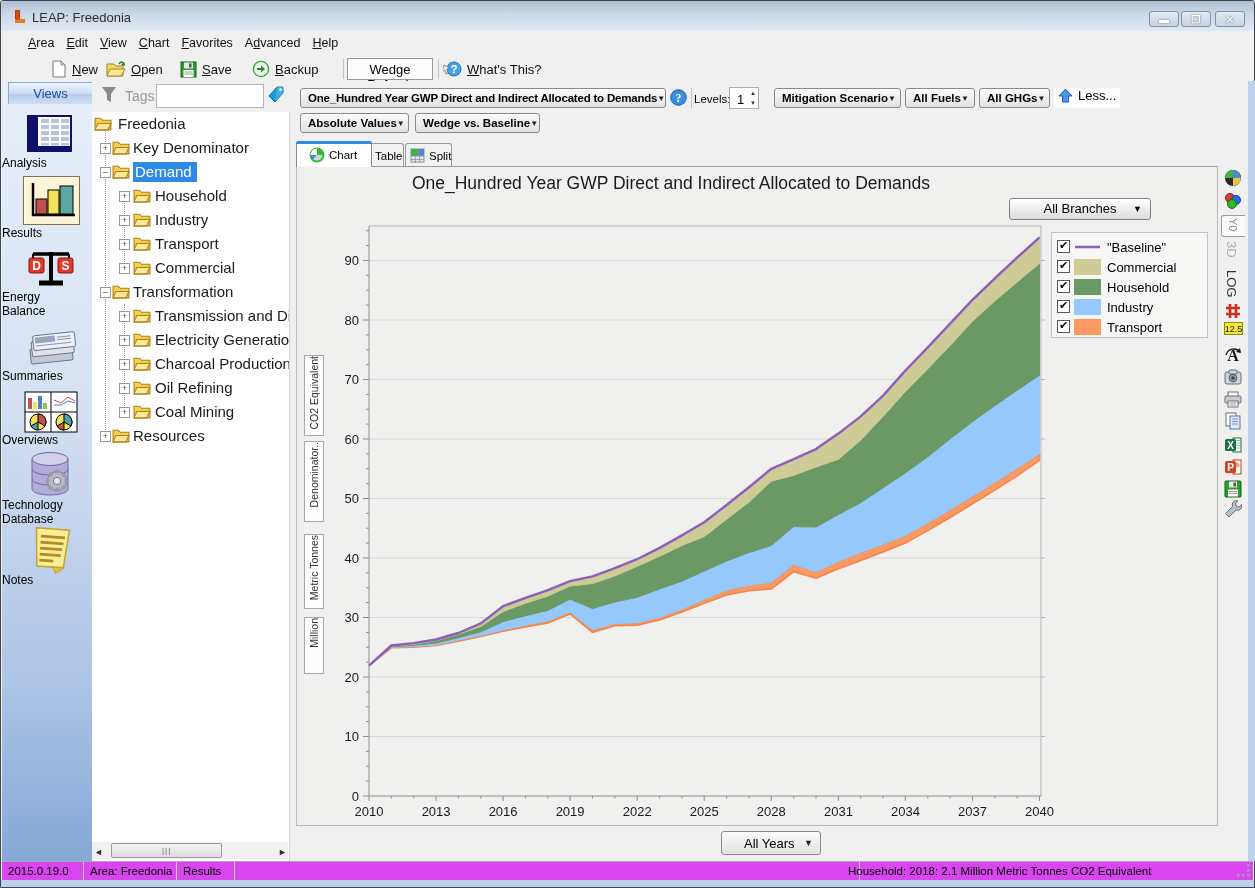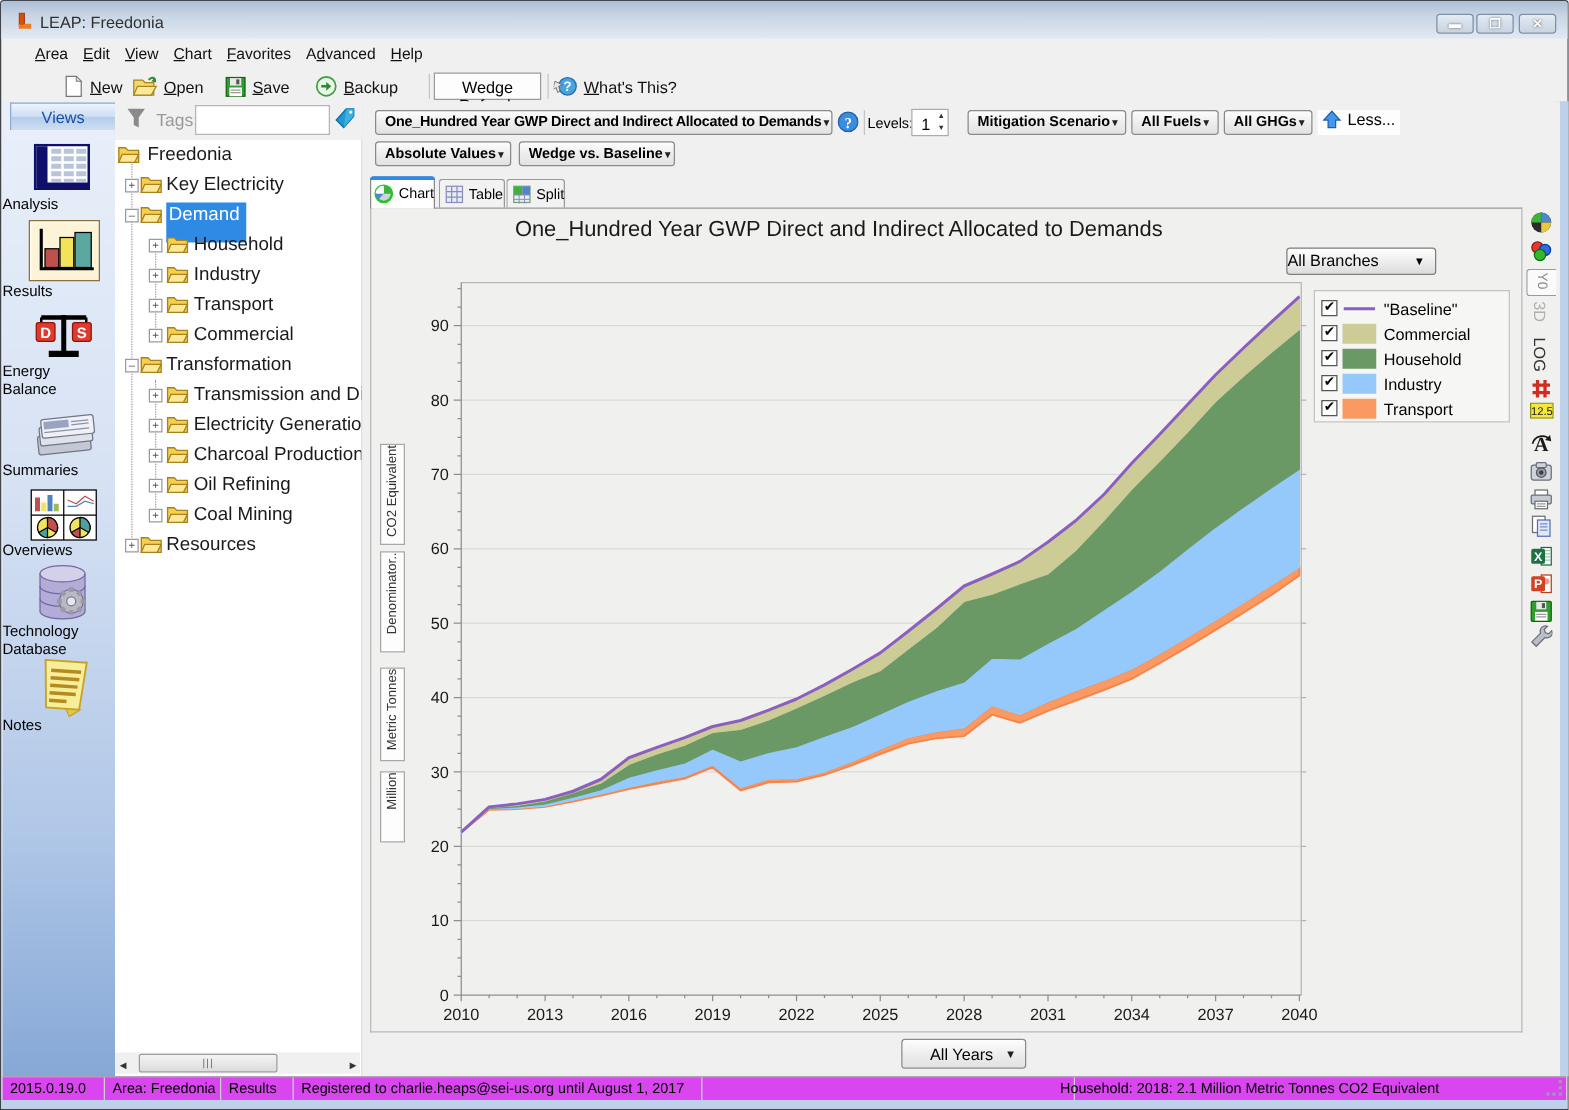--- a/index.html
+++ b/index.html
@@ -34,21 +34,21 @@
 #main{position:absolute;left:296px;top:81px;right:9px;bottom:27px;background:#f0f0f0}
 .ddl{position:absolute;height:20px;border:1px solid #8a8a8a;border-radius:3px;background:linear-gradient(#fdfdfd,#ececec 55%,#e2e2e2);font-size:11.5px;font-weight:bold;color:#000;display:flex;align-items:center;padding:0 7px;white-space:nowrap}
 .ddl .arr{margin-left:auto;font-size:8px;color:#222}
 .tab svg{flex-shrink:0}
 .tab{position:absolute;border:1px solid #9a9a9a;border-bottom:0;border-radius:3px 3px 0 0;background:#f2f2f2;font-size:12px;color:#000;display:flex;align-items:center;padding:0 6px;white-space:nowrap}
 
 #chartpage{position:absolute;left:0;top:85px;width:922px;height:660px;background:#f0f0ef;border:1px solid #b9b9b9;border-top:1px solid #9a9a9a}
 .unitbox{position:absolute;width:20px;border:1px solid #a8a8a8;background:#fdfdfd;color:#333;font-size:11px;text-align:center}
 .unitbox span{writing-mode:vertical-rl;transform:rotate(180deg);display:inline-block;white-space:nowrap;font-size:10.5px;letter-spacing:0px;padding-top:2px}
 
-#allbr{position:absolute;left:732px;top:31px;width:120px;height:22px;border:1px solid #7f7f7f;border-radius:3px;background:linear-gradient(#fff,#dcdcdc);font-size:13px;line-height:20px;color:#000}
+#allbr{position:absolute;left:712px;top:31px;width:142px;height:22px;border:1px solid #7f7f7f;border-radius:3px;background:linear-gradient(#fff,#dcdcdc);font-size:13px;text-align:center;line-height:20px;color:#000}
 #legend{position:absolute;left:754px;top:65px;width:157px;height:106px;border:1px solid #c3c3c3;background:#f6f6f5}
 .lrow{position:relative;height:20px}
 .lrow .cb{position:absolute;left:5px;top:3px;width:13px;height:13px;border:1px solid #555;background:#fff}
 .lrow .cb:after{content:"✔";position:absolute;left:1px;top:-2px;font-size:11px;color:#000}
 .lrow .sw{position:absolute;left:22px;top:2px;width:27px;height:16px}
 .lrow .tx{position:absolute;left:55px;top:3px;font-size:13px;color:#000}
 
 #rightstrip{position:absolute;right:0;top:81px;width:7px;bottom:27px;background:#bdd2ea}
 
 #statusbar{position:absolute;left:2px;right:2px;bottom:8px;height:19px;background:#d946ef;border-top:1px solid #ababab;font-size:11.5px;color:#000}
@@ -237,29 +237,29 @@
           <path d="M1 13l2.5-6H16l-3 6z" fill="#fde89a" stroke="#a8821c"></path>
         </svg>
         <span class="lbl" style="left:26px">Freedonia</span>
       </div>
   <div class="trow">
         <div class="plus" style="left:8px">+</div>
         <svg class="fold" style="position:absolute;left:20px;top:4px" width="18" height="15" viewBox="0 0 17 14">
           <path d="M1 2h5l2 2h8v9H1z" fill="#f6cf4e" stroke="#a8821c"></path>
           <path d="M1 13l2.5-6H16l-3 6z" fill="#fde89a" stroke="#a8821c"></path>
         </svg>
-        <span class="lbl" style="left:41px">Key Electricity</span>
+        <span class="lbl" style="left:41px">Key Denominator</span>
       </div>
   <div class="trow">
         <div class="plus" style="left:8px">–</div>
         <svg class="fold" style="position:absolute;left:20px;top:4px" width="18" height="15" viewBox="0 0 17 14">
           <path d="M1 2h5l2 2h8v9H1z" fill="#f6cf4e" stroke="#a8821c"></path>
           <path d="M1 13l2.5-6H16l-3 6z" fill="#fde89a" stroke="#a8821c"></path>
         </svg>
-        <span class="lbl" style="left:41px;background:#2e8ae5;color:#fff;padding:1px 5px 14px 2px;margin-top:-1px">Demand</span>
+        <span class="lbl" style="left:41px;background:#2e8ae5;color:#fff;padding:1px 5px 2px 2px;margin-top:-1px">Demand</span>
       </div>
   <div class="trow">
         <div class="plus" style="left:27px">+</div>
         <svg class="fold" style="position:absolute;left:41px;top:4px" width="18" height="15" viewBox="0 0 17 14">
           <path d="M1 2h5l2 2h8v9H1z" fill="#f6cf4e" stroke="#a8821c"></path>
           <path d="M1 13l2.5-6H16l-3 6z" fill="#fde89a" stroke="#a8821c"></path>
         </svg>
         <span class="lbl" style="left:63px">Household</span>
       </div>
   <div class="trow">
@@ -365,21 +365,21 @@
  <div class="ddl" style="left:609px;top:7px;width:70px">All Fuels<span class="arr">▼</span></div>
  <div class="ddl" style="left:683px;top:7px;width:71px">All GHGs<span class="arr">▼</span></div>
  <div style="position:absolute;left:758px;top:7px;height:20px;background:#fdfdfd;display:flex;align-items:flex-start;padding:0 4px;font-size:13px">
   <svg width="15" height="16" viewBox="0 0 15 16">
         <path d="M7.5 1L14 8h-3.5v6h-6V8H1z" fill="#4796e8" stroke="#1d5fae"></path>
       </svg>
   <span style="margin-left:5px">Less...</span>
     </div>
  <div class="ddl" style="left:4px;top:32px;width:109px">Absolute Values<span class="arr">▼</span></div>
  <div class="ddl" style="left:119px;top:32px;width:125px">Wedge vs. Baseline<span class="arr">▼</span></div>
- <div class="tab" style="left:0px;top:60px;height:26px;width:52px;background:#fff;border-color:#8a8a8a;z-index:2;font-size:11.5px;padding:0 2px">
+ <div class="tab" style="left:0px;top:60px;height:26px;width:76px;background:#fff;border-color:#8a8a8a;z-index:2;font-size:11.5px;padding:0 12px">
   <svg width="16" height="16" viewBox="0 0 16 16">
         <circle cx="8" cy="8" r="6.5" fill="#cdd4de" stroke="#27c427" stroke-width="2"></circle>
         <path d="M8 1.5A6.5 6.5 0 0 1 14.5 8L8 8z" fill="#3cb43c"></path>
         <path d="M8 8L1.5 8A6.5 6.5 0 0 1 8 1.5z" fill="#fff"></path>
         <path d="M8 8l-4.5 4.7A6.5 6.5 0 0 1 1.5 8z" fill="#4f86d0"></path>
       </svg>
   <span style="margin-left:4px">Chart</span>
   <div style="position:absolute;left:-1px;top:-1px;right:-1px;height:3px;background:#2e8ae5;border-radius:3px 3px 0 0"></div>
     </div>
  <div class="tab" style="left:55px;top:62px;height:24px;width:53px;font-size:11.5px;padding:0 4px">
@@ -622,21 +622,20 @@
     </svg>
  <svg style="position:absolute;left:4px;top:334px" width="18" height="18" viewBox="0 0 18 18">
       <path d="M3.5 16.5l7-7a4.2 4.2 0 0 0 5.5-5.5l-2.6 2.6-2.6-.9-.9-2.6L12.5 .5A4.2 4.2 0 0 0 7 6l-7 7z" fill="#b9bec7" stroke="#6a6f78" transform="translate(1.5,.5)"></path>
     </svg>
 </div>
 <div id="rightstrip"></div>
 <div id="statusbar">
  <div class="seg" style="left:0;width:82px">2015.0.19.0</div>
  <div class="seg" style="left:82px;width:93px">Area: Freedonia</div>
  <div class="seg" style="left:175px;width:58px">Results</div>
- <div class="seg" style="left:233px;width:327px">Registered to charlie.heaps@sei-us.org until August 1, 2017</div>
  <div class="seg" style="left:560px;width:298px"></div>
  <div class="seg" style="left:840px;width:393px;border-right:0">Household: 2018: 2.1 Million Metric Tonnes CO2 Equivalent</div>
  <svg style="position:absolute;right:2px;bottom:2px" width="14" height="14">
       <g fill="#9aa0a8">
         <rect x="10" y="10" width="2.5" height="2.5"></rect>
         <rect x="10" y="5" width="2.5" height="2.5"></rect>
         <rect x="5" y="10" width="2.5" height="2.5"></rect>
         <rect x="10" y="0" width="2.5" height="2.5"></rect>
         <rect x="0" y="10" width="2.5" height="2.5"></rect>
       </g>

